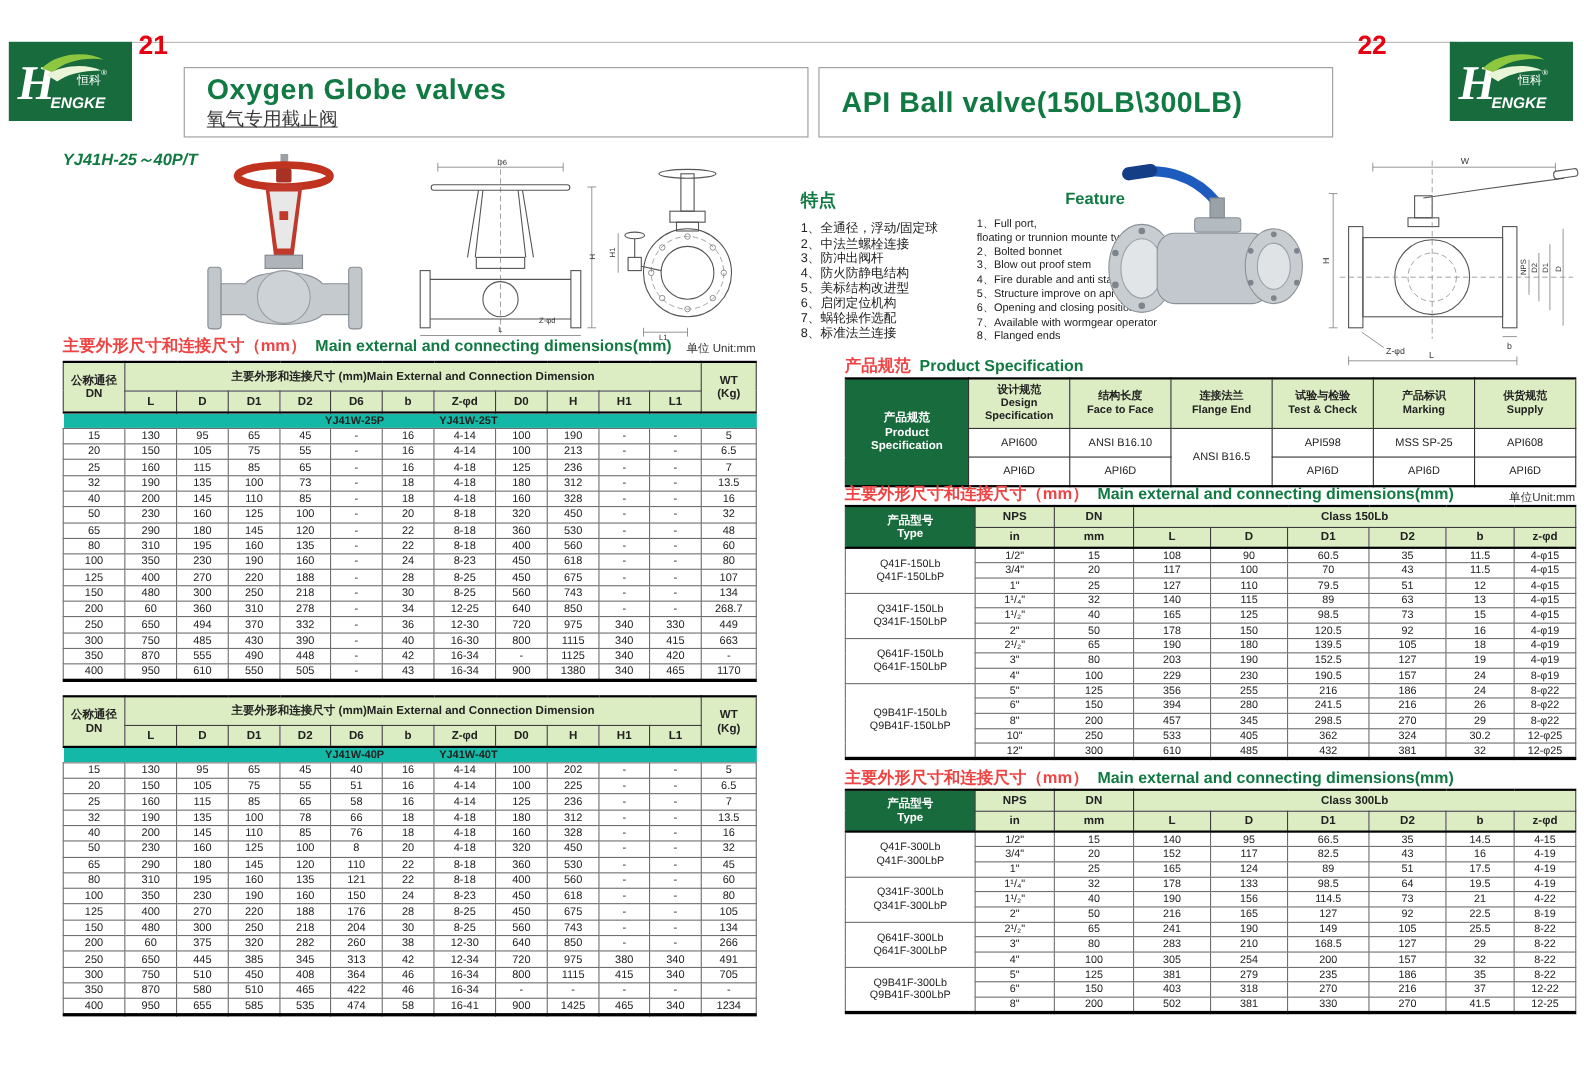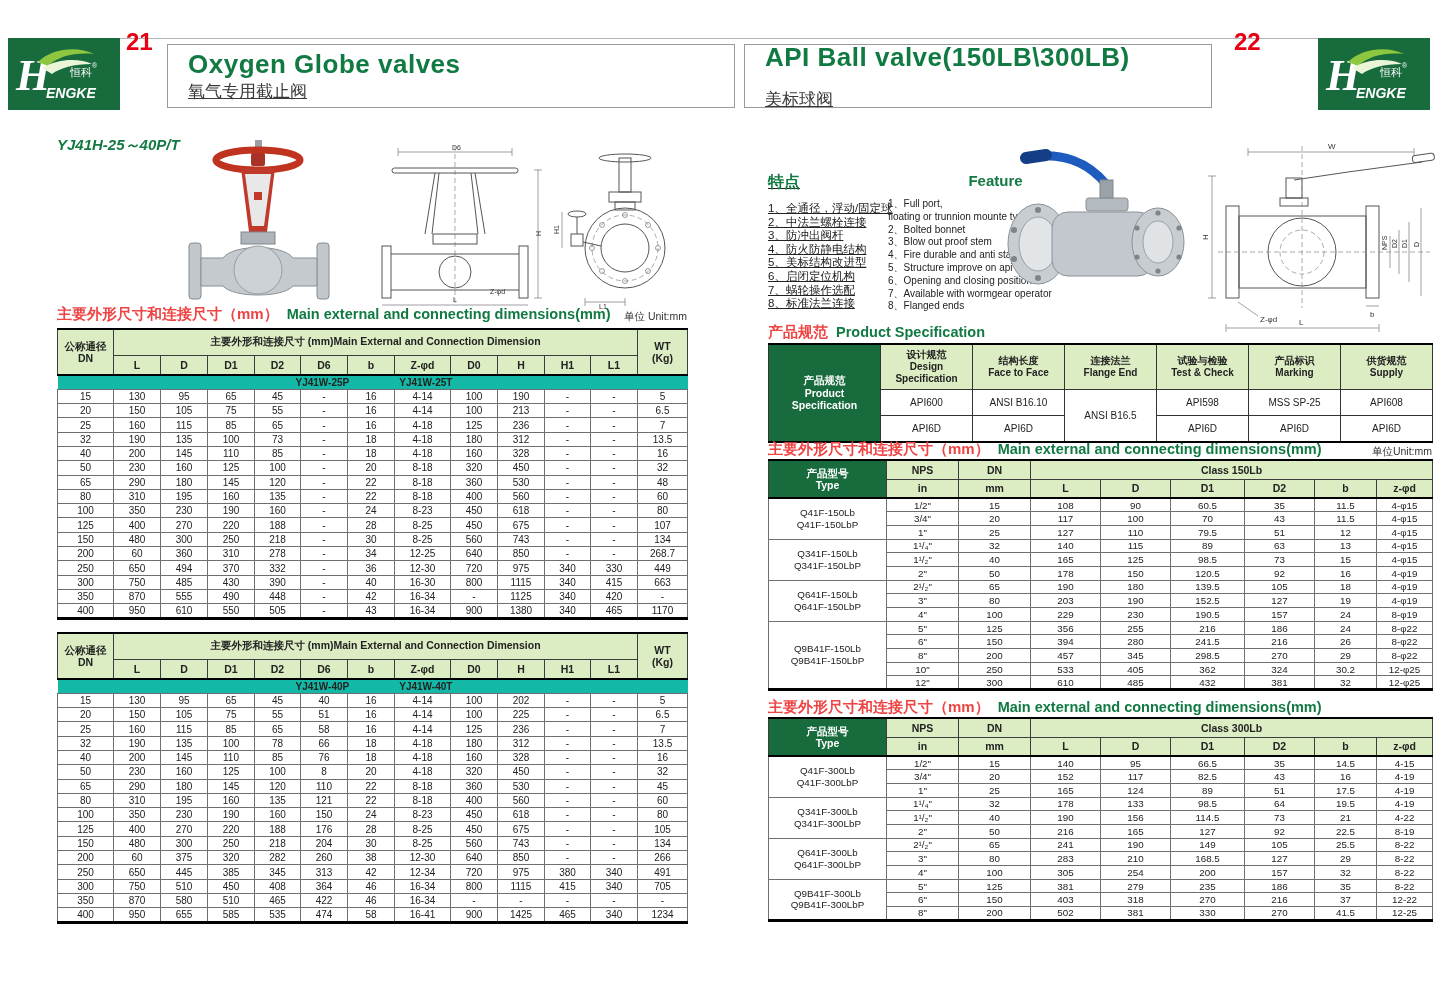--- a/index.html
+++ b/index.html
@@ -7,21 +7,21 @@
        font-family:"Liberation Sans",sans-serif;color:#222;overflow:hidden;}
   .abs{position:absolute;}
   .pre{white-space:pre-line;line-height:1.18;}
 
   
   .top-rule{position:absolute;top:38px;left:120px;width:1205px;height:1px;background:#b5b5b5;}
   .logo-box{position:absolute;top:38px;width:112px;height:72px;background:#176b3c;}
   .logo-left{left:8px;}
   .logo-right{left:1318px;}
   .page-num{position:absolute;top:28px;color:#e60012;font-size:24px;font-weight:bold;}
-  .title-box{position:absolute;top:44px;height:64px;border:1px solid #9a9a9a;background:#fff;
+  .title-box{position:absolute;top:61px;height:64px;border:1px solid #9a9a9a;background:#fff;
              display:flex;flex-direction:column;justify-content:center;padding-left:20px;box-sizing:border-box;}
   .title-en{color:#117a42;font-size:26px;font-weight:bold;line-height:30px;letter-spacing:0.5px;}
   .title-cn{color:#3a3a3a;font-size:17px;line-height:22px;margin-top:2px;text-decoration:underline;}
 
   
   .logo-svg{width:112px;height:72px;display:block;}
 
   
   .sec-title{position:absolute;display:flex;align-items:baseline;gap:8px;}
   .sec-cn{color:#ef4444;font-size:15px;font-weight:bold;}
@@ -101,21 +101,20 @@
 
 <div class="page-num" style="left:126px;">21</div>
 <div class="page-num" style="left:1234px;">22</div>
 
 <div class="title-box" style="left:167px;width:568px;">
   <div class="title-en">Oxygen Globe valves</div>
   <div class="title-cn">氧气专用截止阀</div>
 </div>
 <div class="title-box" style="left:744px;width:468px;gap:15px;">
   <div class="title-en">API Ball valve(150LB\300LB)</div>
-  <div class="title-cn">美标球阀</div>
 </div>
 
 <div class="model-label">YJ41H-25～40P/T</div>
 
 <svg class="abs" style="left:185px;top:140px;" width="150" height="168" viewBox="0 0 150 168">
   <rect x="70" y="0" width="7" height="16" fill="#9aa0a6"></rect>
   <ellipse cx="73" cy="20" rx="42" ry="10" fill="none" stroke="#c0331f" stroke-width="7"></ellipse>
   <rect x="66" y="13" width="14" height="13" rx="2" fill="#a93226"></rect>
   <path d="M56 28 L90 28 L82 92 L64 92 Z" fill="#c0392b"></path>
   <path d="M60 34 L86 34 L79 86 L67 86 Z" fill="#e8e8e8"></path>
@@ -759,21 +758,21 @@
         <td>16-41</td>
         <td>900</td>
         <td>1425</td>
         <td>465</td>
         <td>340</td>
         <td>1234</td>
       </tr>
     </tbody>
 </table>
 
-<div class="feat-col" style="left:768px;width:120px;text-decoration:underline;">
+<div class="feat-col" style="left:728px;width:120px;">
   <div class="feat-title feat-cn-title">特点</div>
   <div class="feat-list">
       <div class="feat-cn-item">1、全通径，浮动/固定球</div>
       <div class="feat-cn-item">2、中法兰螺栓连接</div>
       <div class="feat-cn-item">3、防冲出阀杆</div>
       <div class="feat-cn-item">4、防火防静电结构</div>
       <div class="feat-cn-item">5、美标结构改进型</div>
       <div class="feat-cn-item">6、启闭定位机构</div>
       <div class="feat-cn-item">7、蜗轮操作选配</div>
       <div class="feat-cn-item">8、标准法兰连接</div>

